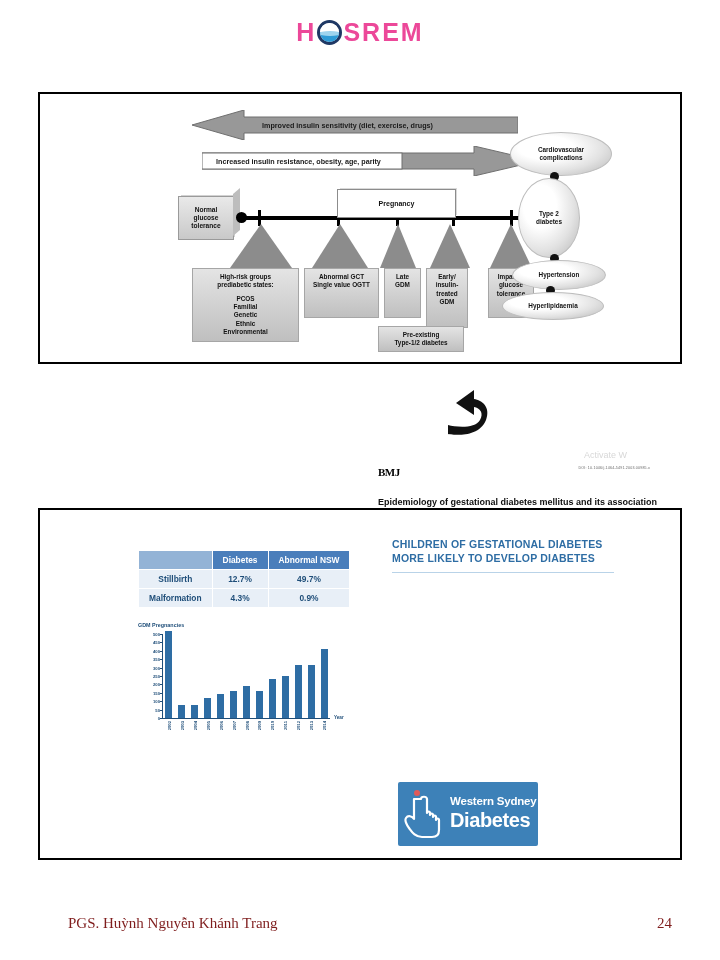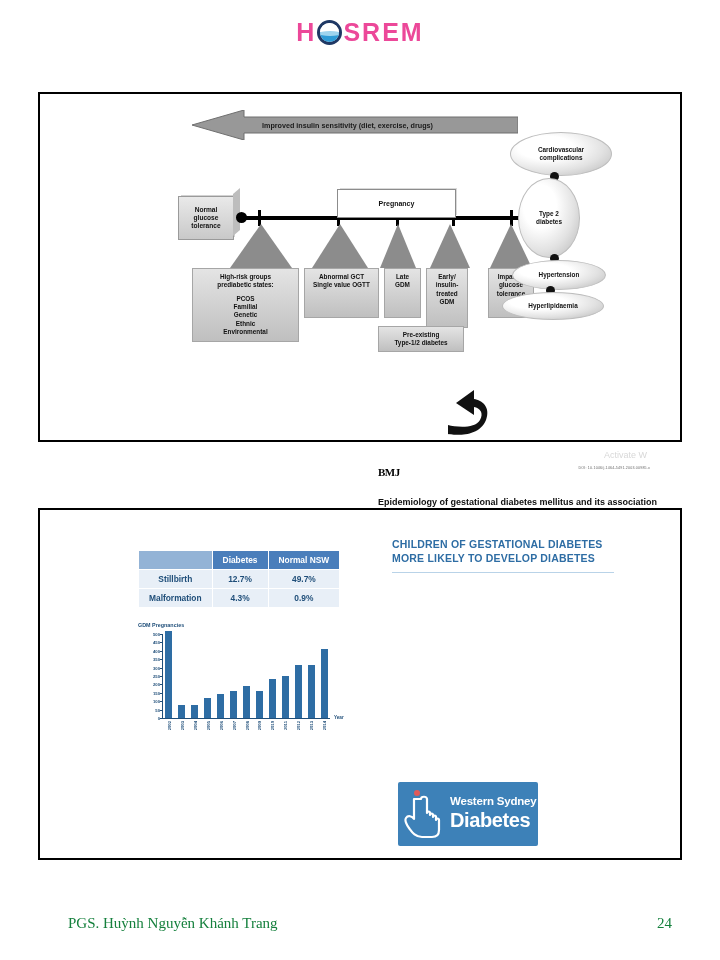--- a/index.html
+++ b/index.html
@@ -68,21 +68,21 @@
     letter-spacing: .6px;
   }
 
   
   .slide {
     position: absolute;
     background: #ffffff;
     border: 2px solid #000000;
     box-sizing: border-box;
   }
-  #slide-1 { left: 38px; top: 92px; width: 644px; height: 350px; }
+  #slide-1 { left: 38px; top: 92px; width: 644px; height: 272px; }
   #slide-2 { left: 38px; top: 508px; width: 644px; height: 352px; }
 
   
   .diag { position: absolute; inset: 0; }
 
   .arrow-left {
     position: absolute;
     left: 152px; top: 16px; width: 326px; height: 30px;
   }
   .arrow-right {
@@ -201,21 +201,21 @@
   .cite .ctitle {
     margin-top: 16px;
     font-size: 9px; font-weight: bold; color: #111; line-height: 1.35;
   }
   .cite .cauth {
     margin-top: 6px;
     font-size: 5.2px; color: #444;
   }
   .watermark {
     position: absolute;
-    left: 564px; top: 356px;
+    left: 544px; top: 356px;
     font-size: 9px; color: #d8d8d8;
     font-family: "Liberation Sans", sans-serif;
   }
 
   
   .stats-table {
     position: absolute;
     left: 98px; top: 40px;
     border-collapse: collapse;
     font-size: 8.4px;
@@ -356,21 +356,21 @@
     font-size: 20px; font-weight: bold; color: #ffffff; letter-spacing: -.4px;
   }
 
   
   .footer {
     position: absolute;
     left: 68px; right: 48px; bottom: 28px;
     display: flex; justify-content: space-between; align-items: flex-start;
     font-family: "Liberation Serif", serif;
     font-size: 15px;
-    color: #15803d;
+    color: #7f1d1d;
   }
 </style>
 </head>
 <body>
 
 <div class="logo-block">
   <div class="logo-word">
     <span>H</span><span class="logo-o"><span class="ring">
           <span class="sky"></span>
           <span class="sea"></span>
@@ -382,20 +382,27 @@
 <div class="slide" id="slide-1">
   <div class="diag">
 
     <div class="arrow-left">
       <svg width="326" height="30" viewBox="0 0 326 30" xmlns="http://www.w3.org/2000/svg">
         <polygon points="0,15 52,0 52,7 326,7 326,23 52,23 52,30" fill="#989898" stroke="#6f6f6f" stroke-width="1"></polygon>
       </svg>
       <div class="lbl">Improved insulin sensitivity (diet, exercise, drugs)</div>
     </div>
 
+    <div class="arrow-right">
+      <svg width="336" height="30" viewBox="0 0 336 30" xmlns="http://www.w3.org/2000/svg">
+        <polygon points="0,7 272,7 272,0 336,15 272,30 272,23 0,23" fill="#989898" stroke="#6f6f6f" stroke-width="1"></polygon>
+        <rect x="0" y="7" width="200" height="16" fill="#ffffff" stroke="#6f6f6f" stroke-width="1"></rect>
+      </svg>
+      <div class="lbl">Increased insulin resistance, obesity, age, parity</div>
+    </div>
 
     <div class="norm-box">
       <span class="shadow-top"></span>
       <div>
         <div>Normal</div>
         <div>glucose</div>
         <div>tolerance</div>
       </div>
     </div>
 
@@ -494,21 +501,21 @@
   </div>
 </div>
 
 <div class="slide" id="slide-2">
 
   <table class="stats-table">
     <thead>
       <tr>
         <th class="corner"></th>
         <th>Diabetes</th>
-        <th>Normal NSW</th>
+        <th>Abnormal NSW</th>
       </tr>
     </thead>
     <tbody>
       <tr>
         <td class="rowhead">Stillbirth</td>
         <td>12.7%</td>
         <td>49.7%</td>
       </tr>
       <tr>
         <td class="rowhead">Malformation</td>

